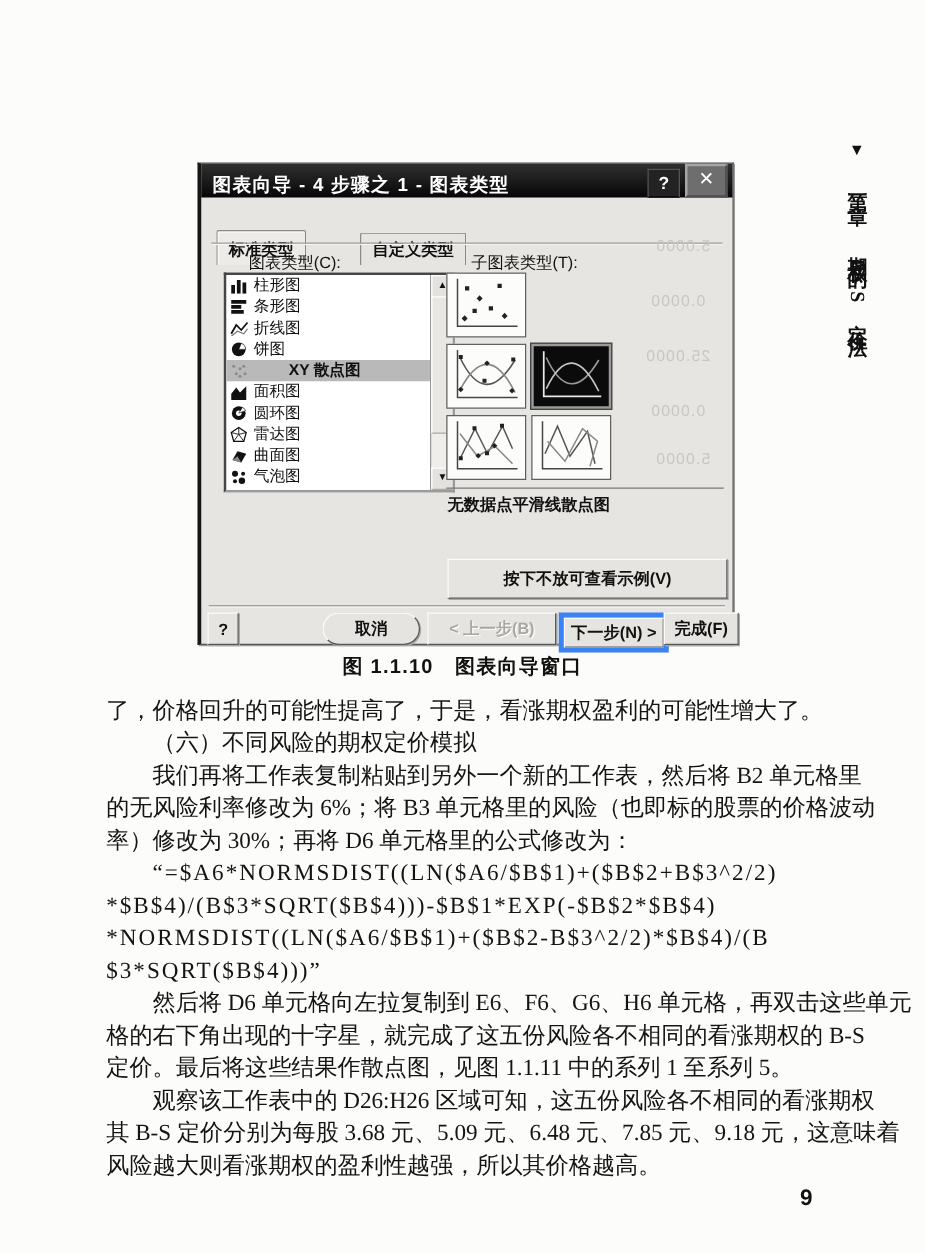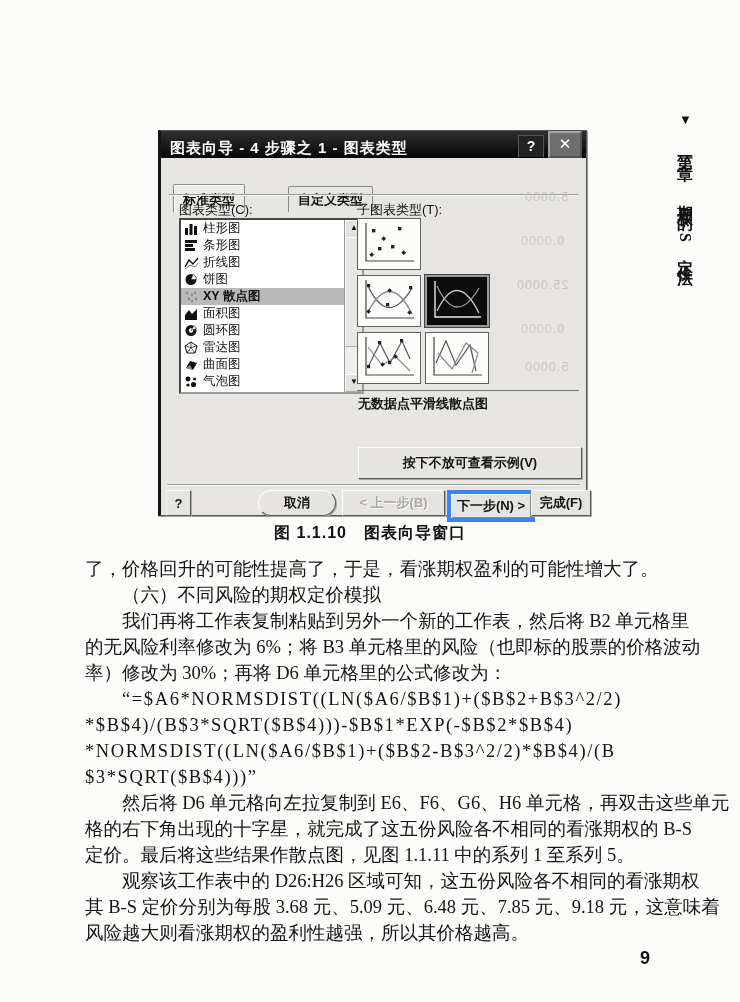--- a/index.html
+++ b/index.html
@@ -17,29 +17,29 @@
            font-size:14px;background:#232323;border:1px solid #555;border-bottom-color:#000;margin-right:4px;}
   .tb-close{width:30px;height:23px;line-height:21px;text-align:center;color:#fff;font-weight:bold;
             font-size:15px;background:#6e6e6e;border:2px outset #a5a5a5;}
 
   .tabs{position:absolute;left:12px;top:53px;display:flex;align-items:flex-end;gap:40px;}
   .tab{font-size:13px;font-weight:bold;padding:4px 9px 3px;border:1px solid #8a8a8a;border-bottom:none;
        background:#e7e5e1;margin-right:3px;border-radius:2px 2px 0 0;color:#111;}
   .tab.active{background:#edebe7;padding-top:6px;box-shadow:inset 1px 1px 0 #fff;}
   .tabline{position:absolute;left:8px;right:8px;top:63px;height:1px;background:#9e9e9e;box-shadow:0 1px 0 #f6f5f2;}
 
-  .lbl{position:absolute;font-size:13px;color:#111;white-space:nowrap;}
+  .lbl{position:absolute;font-size:13px;color:#111;white-space:nowrap;margin-left:20px;}
   .lbl-ct{left:18px;top:70px;}
   .lbl-st{left:196px;top:70px;}
 
   .listbox{position:absolute;left:18px;top:87px;width:181px;height:172px;background:#fff;
            border:2px inset #9a9a9a;overflow:hidden;}
   .li{height:17px;display:flex;align-items:center;font-size:12.5px;padding-left:2px;white-space:nowrap;color:#111;}
   .li .ic{width:17px;height:14px;display:inline-flex;align-items:center;justify-content:center;margin-right:3px;}
-  .li.sel{background:#b9b9b9;font-weight:bold;}
+  .li.sel{background:#b9b9b9;font-weight:bold;gap:28px;}
   .lb-scroll{position:absolute;top:0;right:0;bottom:0;width:17px;background:#f0eeea;border-left:1px solid #9a9a9a;}
   .sb-btn{position:absolute;left:0;width:16px;height:16px;background:#e4e2de;border:1px outset #fff;
           font-size:8px;line-height:14px;text-align:center;color:#111;}
   .sb-up{top:0;} .sb-dn{bottom:0;}
   .sb-thumb{position:absolute;left:0;top:17px;width:16px;height:108px;background:#e9e7e3;border:1px outset #fff;}
 
   .thumbgrid{position:absolute;left:196px;top:87px;width:140px;}
   .thumb{display:inline-block;width:64px;height:52px;background:#fcfcfb;border:1px solid #5f5f5f;
          margin:0 4px 5px 0;vertical-align:top;box-sizing:border-box;}
   .thumb.ghostcell{visibility:hidden;}

